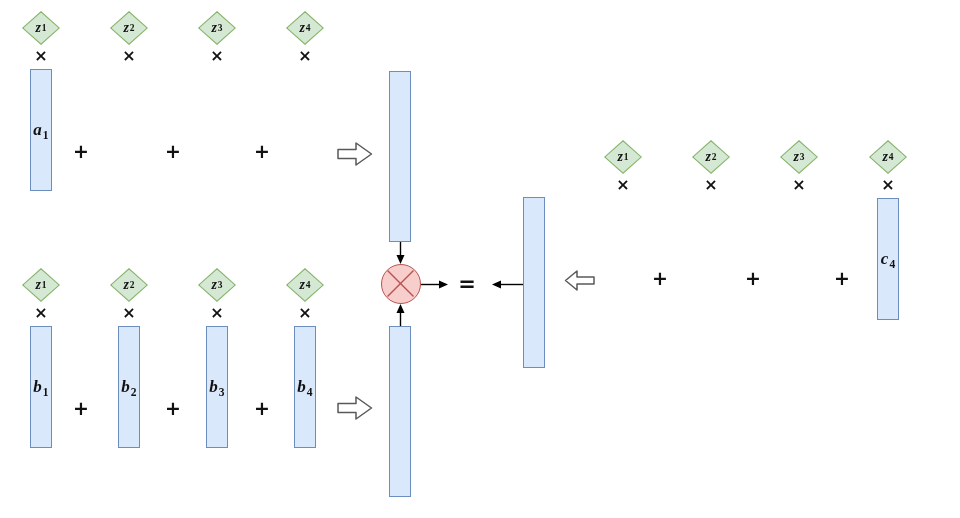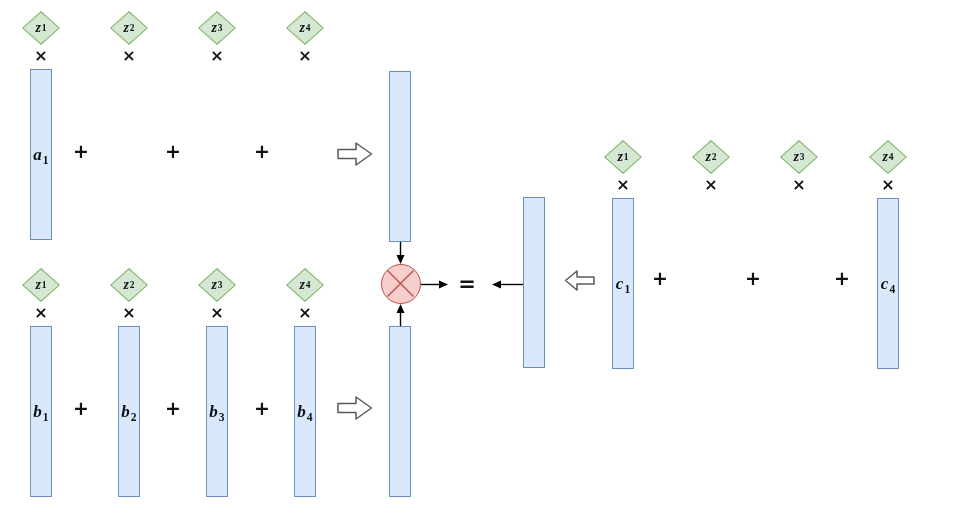--- a/index.html
+++ b/index.html
@@ -10,21 +10,21 @@
   .d-outer{position:absolute;inset:0;background:#82b366;
            clip-path:polygon(50% 0,100% 50%,50% 100%,0 50%);}
   .d-inner{position:absolute;inset:1.5px;background:#d5e8d4;
            clip-path:polygon(50% 0,100% 50%,50% 100%,0 50%);}
   .d-label{position:absolute;inset:0;display:flex;align-items:center;justify-content:center;
            font-size:14px;}
   .math{font-family:"Liberation Serif","DejaVu Serif",serif;font-style:italic;font-weight:700;}
   .math sub{font-style:normal;font-size:0.68em;line-height:0;margin-left:1px;}
   .times{height:20px;display:flex;align-items:center;justify-content:center;
          font-family:"DejaVu Sans","Liberation Sans",sans-serif;font-weight:700;font-size:16px;}
-  .bar{width:22px;height:171px;box-sizing:border-box;background:#dae8fc;border:1px solid #6c8ebf;
+  .bar{width:22px;height:122px;box-sizing:border-box;background:#dae8fc;border:1px solid #6c8ebf;
        display:flex;align-items:center;justify-content:center;margin-top:4px;flex:none;}
   .bar-label{font-size:17px;}
   .freebar{position:absolute;width:22px;height:171px;box-sizing:border-box;
            background:#dae8fc;border:1px solid #6c8ebf;}
   .op{position:absolute;width:30px;height:30px;display:flex;align-items:center;justify-content:center;
       font-family:"DejaVu Sans","Liberation Sans",sans-serif;font-weight:700;color:#111;}
   .op-plus{font-size:19px;}
   .op-eq{font-size:21px;}
   .xcircle{position:absolute;left:381px;top:264px;width:40px;height:40px;box-sizing:border-box;
            background:#f8cecc;border:1.5px solid #b85450;border-radius:50%;overflow:hidden;}
@@ -204,23 +204,20 @@
   <div class="col" style="left:593px;top:140px">
     <div class="diamond">
       <div class="d-outer"></div>
       <div class="d-inner"></div>
       <div class="d-label math">
           <span>z</span>
           <sub>1</sub>
         </div>
     </div>
     <div class="times">×</div>
-    <div class="bar">
-      <span class="math bar-label"><span>c</span><sub>1</sub></span>
-    </div>
   </div>
 
   <div class="col" style="left:681px;top:140px">
     <div class="diamond">
       <div class="d-outer"></div>
       <div class="d-inner"></div>
       <div class="d-label math">
           <span>z</span>
           <sub>2</sub>
         </div>

